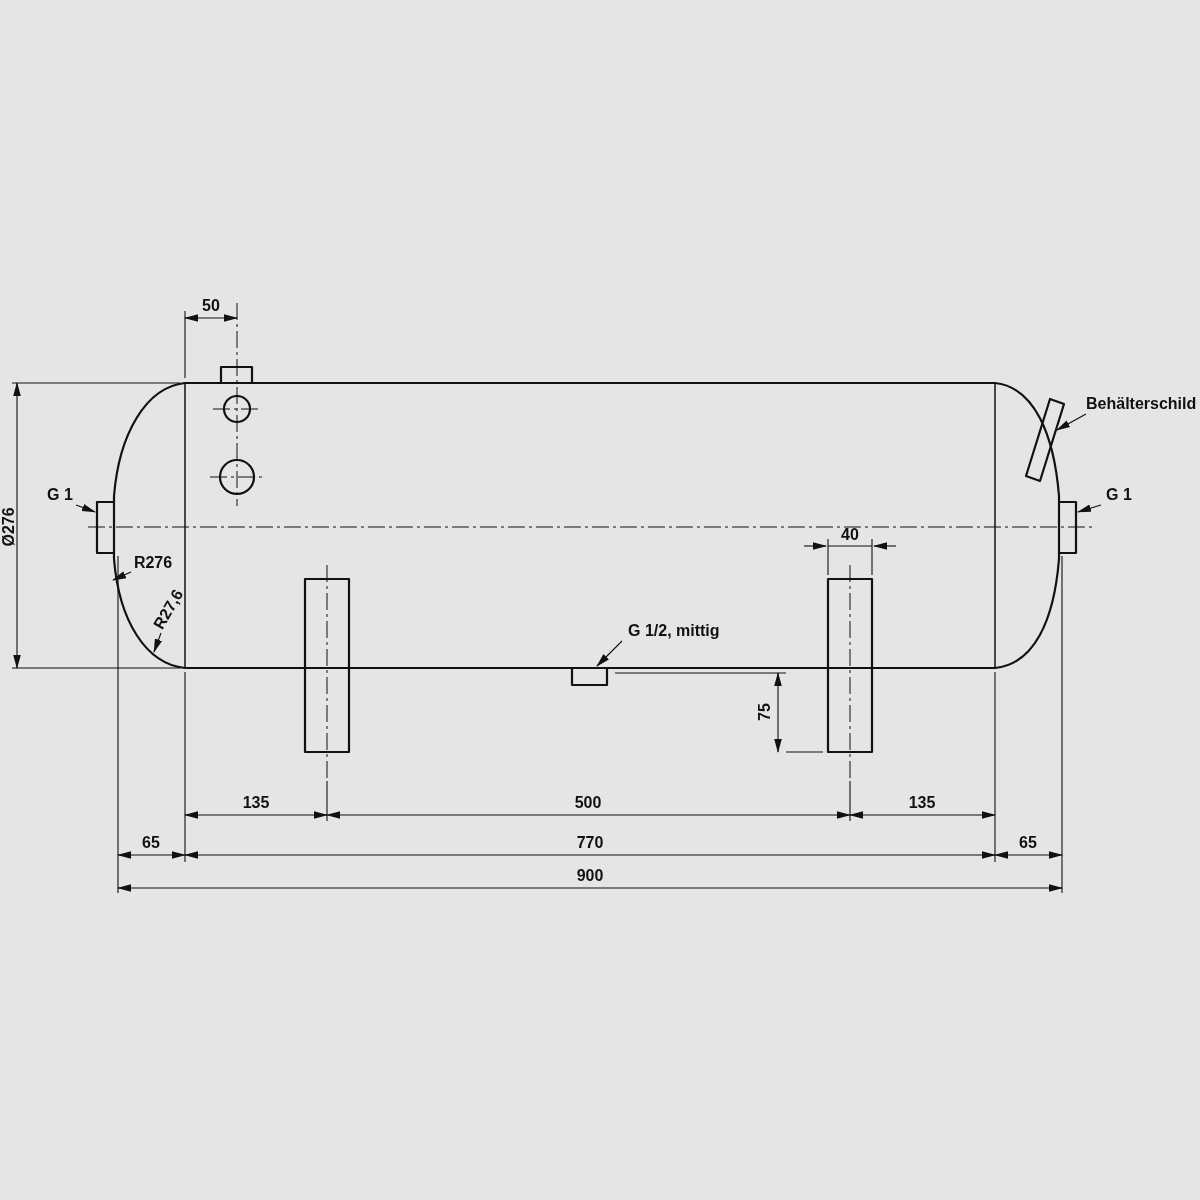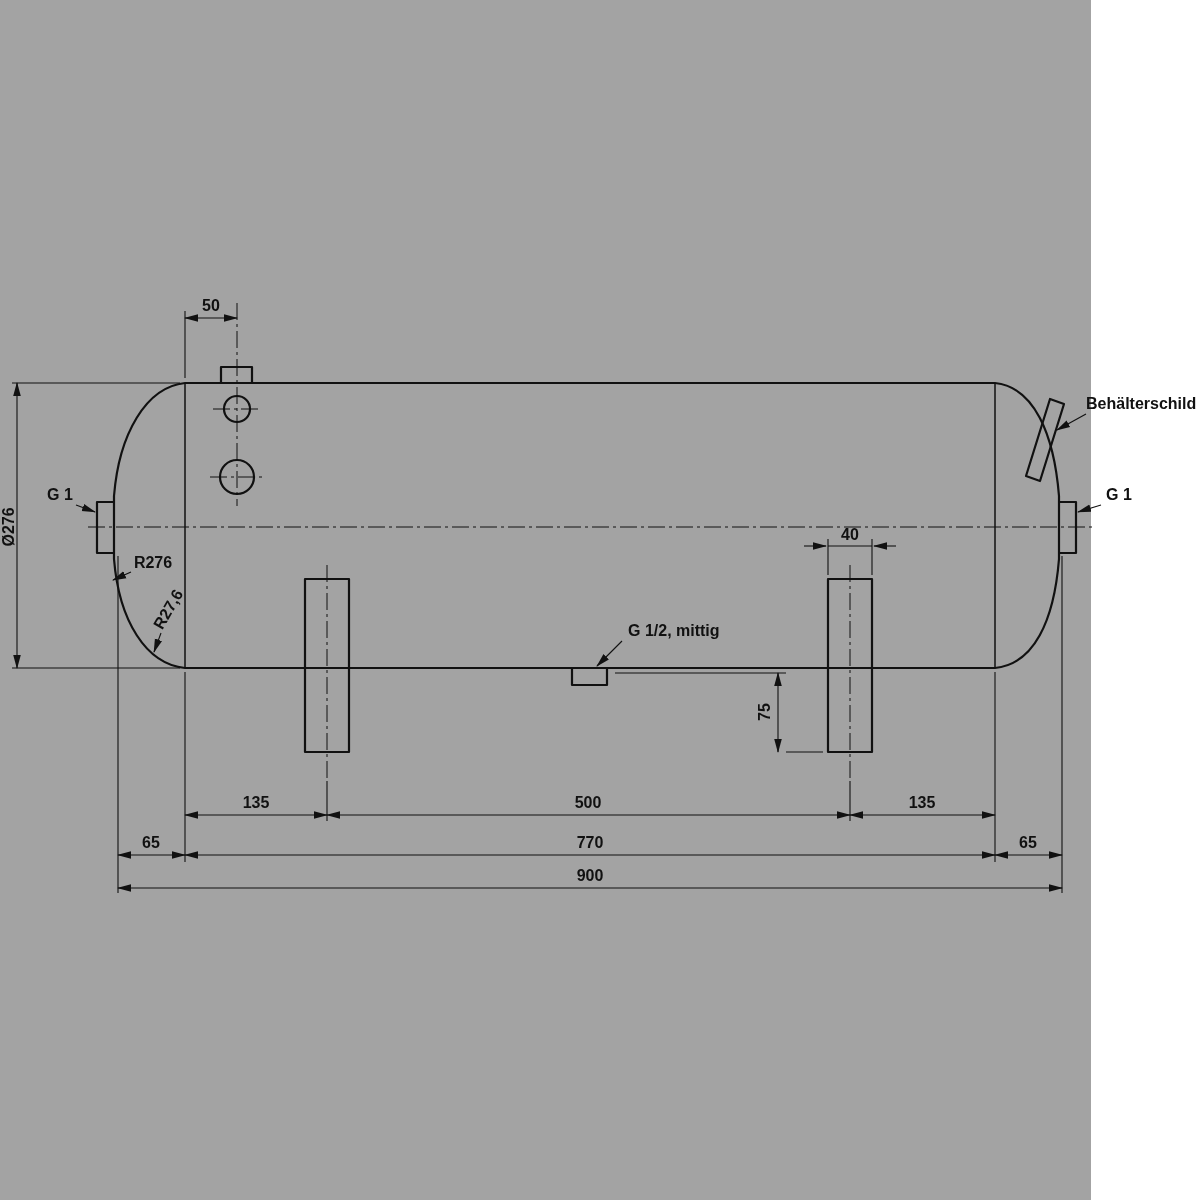--- a/index.html
+++ b/index.html
@@ -1,16 +1,16 @@
 <!DOCTYPE html>
 <html><head>
 <meta charset="utf-8">
 <style>
   html,body{margin:0;padding:0;background:#fff}
-  .wrap{width:1091px;height:1200px;background:#a3a3a3;position:relative}
+  .wrap{width:1200px;height:1200px;background:#e5e5e5;position:relative}
   svg{display:block}
   svg text{font-family:"Liberation Sans","DejaVu Sans",sans-serif;font-weight:bold;font-size:16px;fill:#111}
   .thick{stroke:#111;stroke-width:2.2;fill:none;stroke-linejoin:round}
   .seam{stroke:#111;stroke-width:1.5;fill:none}
   .thin{stroke:#111;stroke-width:1.1;fill:none}
   .cl{stroke:#111;stroke-width:1;fill:none;stroke-dasharray:17 4 3 4}
 </style>
 </head>
 <body>
 

